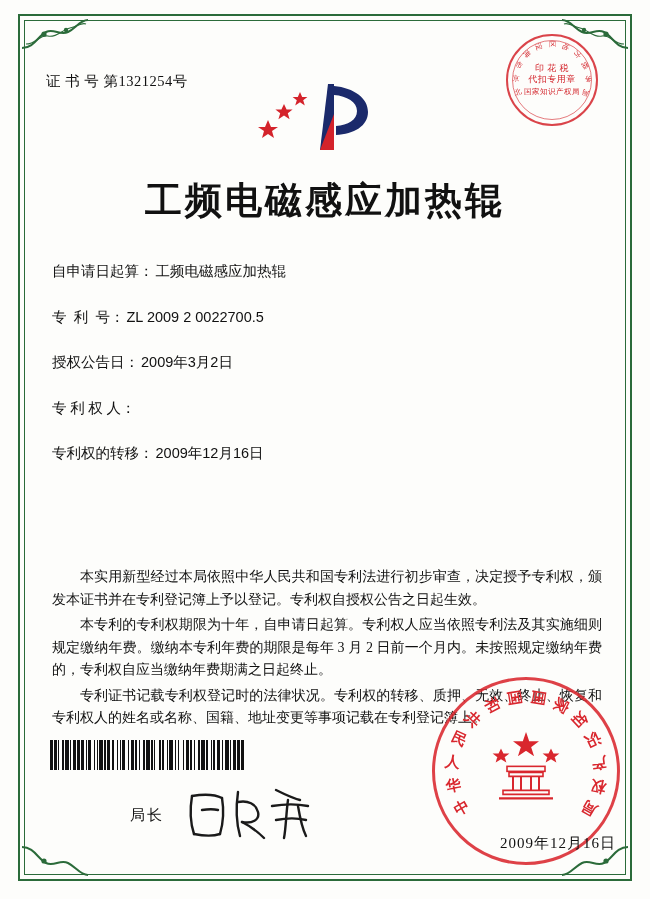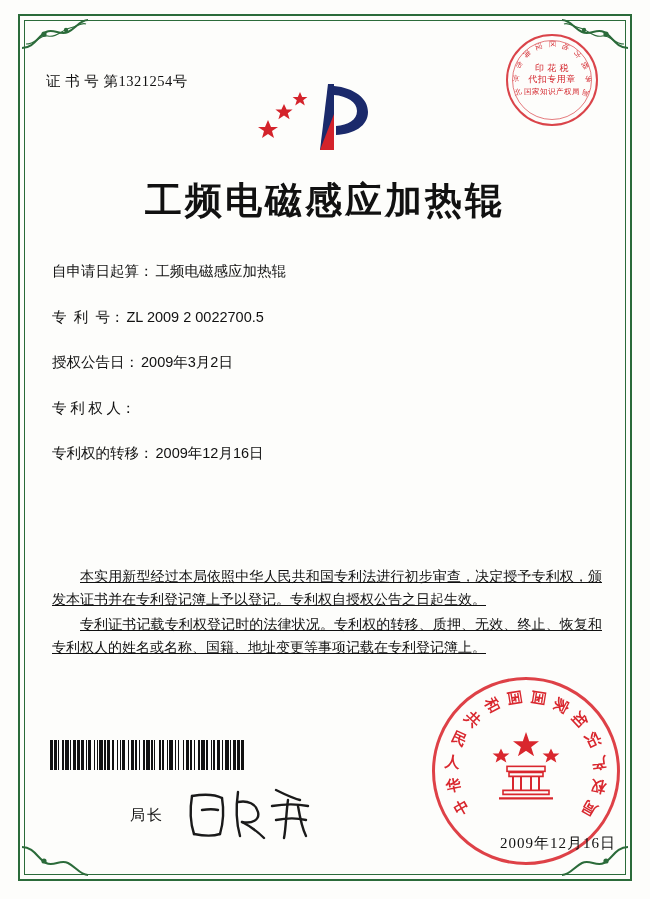--- a/index.html
+++ b/index.html
@@ -160,21 +160,20 @@
     left: 52px;
     right: 48px;
     top: 566px;
     font-size: 14px;
     line-height: 22.5px;
     text-align: justify;
   }
   .para {
     text-indent: 28px;
     margin-bottom: 3px;
-    text-decoration: underline;
   }
 
   
   .barcode {
     position: absolute;
     left: 50px;
     top: 740px;
     width: 340px;
     height: 30px;
     display: flex;
@@ -346,20 +345,21 @@
       <span class="field-label">专 利 权 人：</span>
     </div>
     <div class="field-row">
       <span class="field-label">专利权的转移：</span>
       <span class="field-value">2009年12月16日</span>
     </div>
   </div>
 
   <div class="paras">
     <div class="para">本实用新型经过本局依照中华人民共和国专利法进行初步审查，决定授予专利权，颁发本证书并在专利登记簿上予以登记。专利权自授权公告之日起生效。</div>
+    <div class="para">本专利的专利权期限为十年，自申请日起算。专利权人应当依照专利法及其实施细则规定缴纳年费。缴纳本专利年费的期限是每年 3 月 2 日前一个月内。未按照规定缴纳年费的，专利权自应当缴纳年费期满之日起终止。</div>
     <div class="para">专利证书记载专利权登记时的法律状况。专利权的转移、质押、无效、终止、恢复和专利权人的姓名或名称、国籍、地址变更等事项记载在专利登记簿上。</div>
   </div>
 
   <div class="barcode" id="barcode">
       <i style="width: 3.3px; background: rgb(17, 17, 17);"></i>
       <i style="width: 1.1px; background: transparent;"></i>
       <i style="width: 2.2px; background: rgb(17, 17, 17);"></i>
       <i style="width: 1.1px; background: transparent;"></i>
       <i style="width: 1.1px; background: rgb(17, 17, 17);"></i>
       <i style="width: 3.3px; background: transparent;"></i>

